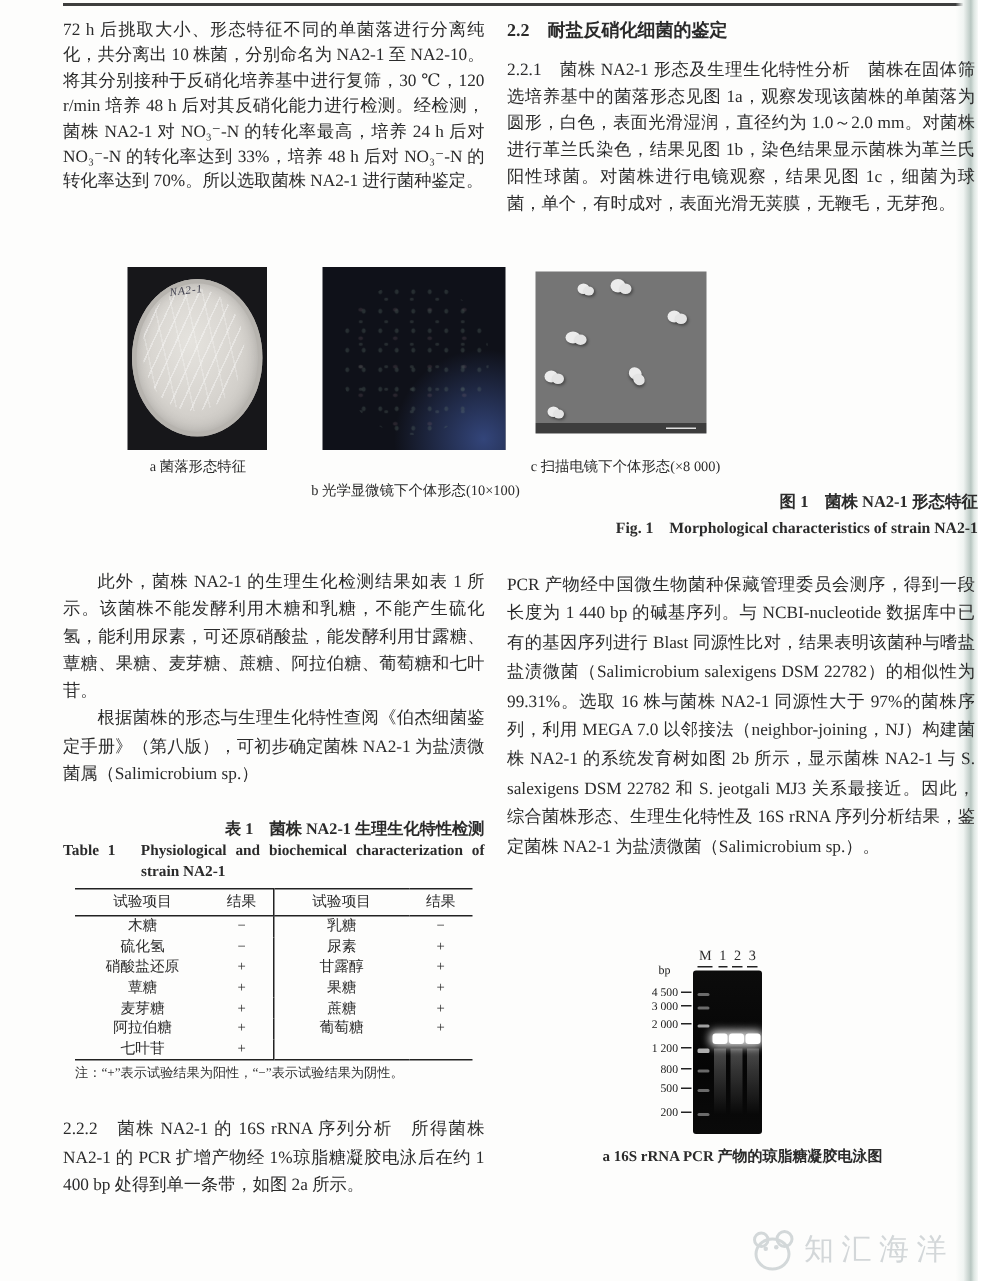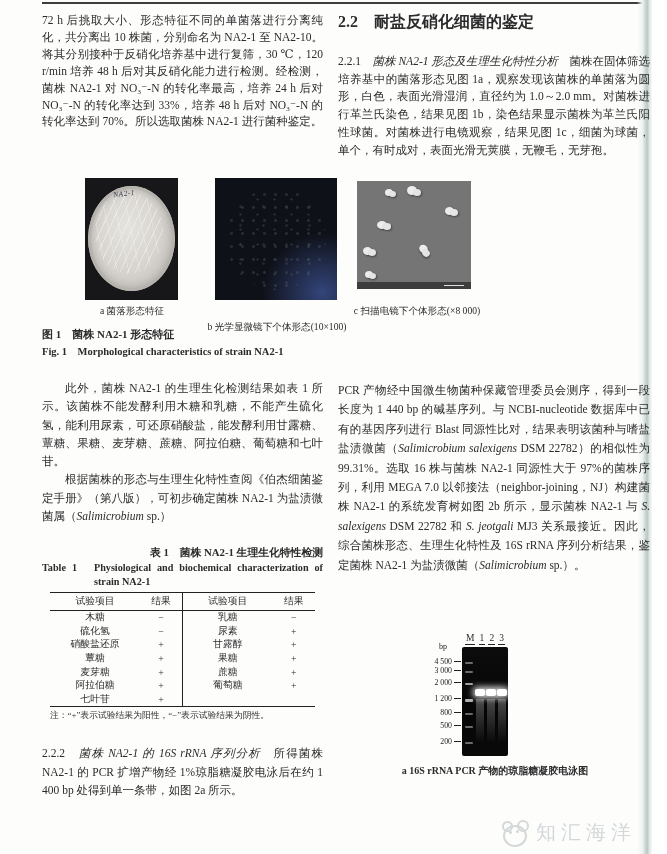--- a/index.html
+++ b/index.html
@@ -9,25 +9,25 @@
         background:linear-gradient(to right, rgba(255,255,255,0) 0%, #f0f4f2 35%, #b9c7c2 68%, #dde6e2 82%, #f7f9f8 100%);}
   .top-rule{position:absolute;left:42px;top:2px;width:610px;height:2px;background:#3e3e3e;}
 
   .para{font-size:11.5px;text-align:justify;margin:0;}
   .lh17{line-height:16.9px;}
   .lh176{line-height:17.7px;}
   .lh18{line-height:18.3px;}
   .lh185{line-height:18.6px;}
   .lh19{line-height:19.4px;}
   .indent{text-indent:2em;}
-  .it{font-style:italic;}
+  .it{}
 
   .col-left-top{position:absolute;left:42px;top:12px;width:281px;}
   .col-right-top{position:absolute;left:338px;top:12px;width:312px;}
-  .h-sec{font-size:16px;font-weight:bold;margin:0 0 20px 0;}
+  .h-sec{font-size:12px;font-weight:bold;margin:0 0 10px 0;}
 
   
   .photo{position:absolute;overflow:hidden;}
   .photo-a{left:85px;top:178px;width:93px;height:122px;background:#17171a;}
   .dish{position:absolute;left:3px;top:8px;width:87px;height:105px;border-radius:50%;
         background:radial-gradient(ellipse at 45% 40%, #e5e3de 0%, #d8d5d0 45%, #c9c6c1 75%, #b0ada8 100%);
         box-shadow:inset 0 0 0 3px #b6b3ae, inset 0 0 12px rgba(0,0,0,.28);}
   .streaks{position:absolute;left:10px;top:14px;width:68px;height:82px;border-radius:50%;opacity:.75;
         background:repeating-linear-gradient(115deg, rgba(255,255,255,.5) 0 1px, transparent 1px 7px),
                    repeating-linear-gradient(78deg, rgba(255,255,255,.3) 0 1px, transparent 1px 11px);}
@@ -47,21 +47,21 @@
   .cc{position:absolute;background:#ececec;border-radius:50%;box-shadow:1px 1px 2px rgba(0,0,0,.45);}
   .cc::after{content:"";position:absolute;left:55%;top:28%;width:88%;height:88%;border-radius:50%;
         background:#e4e4e4;box-shadow:1px 1px 2px rgba(0,0,0,.4);}
   .sem-bar{position:absolute;left:0;right:0;bottom:0;height:7px;background:rgba(15,15,15,.55);}
   .sem-bar::after{content:"";position:absolute;right:7px;top:3px;width:20px;height:1px;background:#e0e0e0;}
 
   .subcap{position:absolute;font-size:9.6px;text-align:center;color:#2b2b2b;}
   .subcap-a{left:58px;top:305px;width:148px;}
   .subcap-b{left:196px;top:305px;width:162px;margin-top:16px;}
   .subcap-c{left:342px;top:305px;width:150px;}
-  .figcap{position:absolute;left:42px;width:610px;text-align:left;font-weight:bold;}
+  .figcap{position:absolute;left:42px;width:610px;text-align:right;font-weight:bold;}
   .figcap-cn{top:327px;font-size:11px;}
   .figcap-en{top:345px;font-size:10.5px;}
 
   .col-left-mid{position:absolute;left:42px;top:379px;width:281px;}
   .col-left-mid p{margin:0;}
 
   .tbl-title-cn{position:absolute;left:42px;top:546px;width:281px;text-align:right;
         font-size:10.8px;font-weight:bold;}
   .tbl-title-en{position:absolute;left:42px;top:561px;width:281px;font-size:10.2px;font-weight:bold;
         line-height:13.8px;padding-left:52px;text-indent:-52px;box-sizing:border-box;text-align:justify;}

